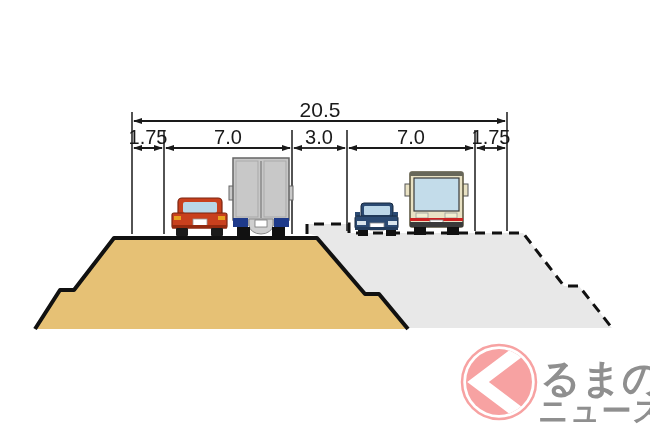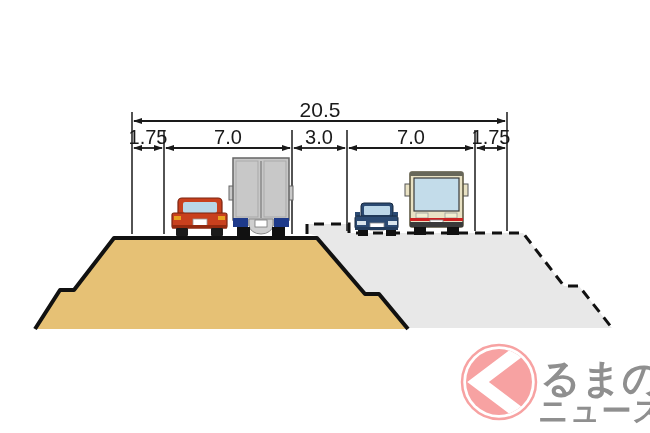--- a/index.html
+++ b/index.html
@@ -1,18 +1,19 @@
 <!DOCTYPE html>
 <html><head>
 <meta charset="utf-8">
 <style>
   html,body{margin:0;padding:0;background:#fff;}
   #stage{
     position:relative;width:650px;height:433px;background:#ffffff;overflow:hidden;
     font-family:"Liberation Sans","DejaVu Sans",sans-serif;
+    border-radius:6px;
   }
   svg{position:absolute;left:0;top:0;}
   text{font-family:"Liberation Sans","DejaVu Sans",sans-serif;}
   .dim-label{fill:#1a1a1a;font-size:20px;}
   .dim-label-total{fill:#1a1a1a;font-size:21px;}
   .logo-line1{fill:#8f8f8f;font-size:40px;font-weight:bold;letter-spacing:0px;
     paint-order:stroke;stroke:#ffffff;stroke-width:2px;}
   .logo-line2{fill:#8f8f8f;font-size:30px;font-weight:bold;letter-spacing:1px;
     paint-order:stroke;stroke:#ffffff;stroke-width:2px;}
 </style>

